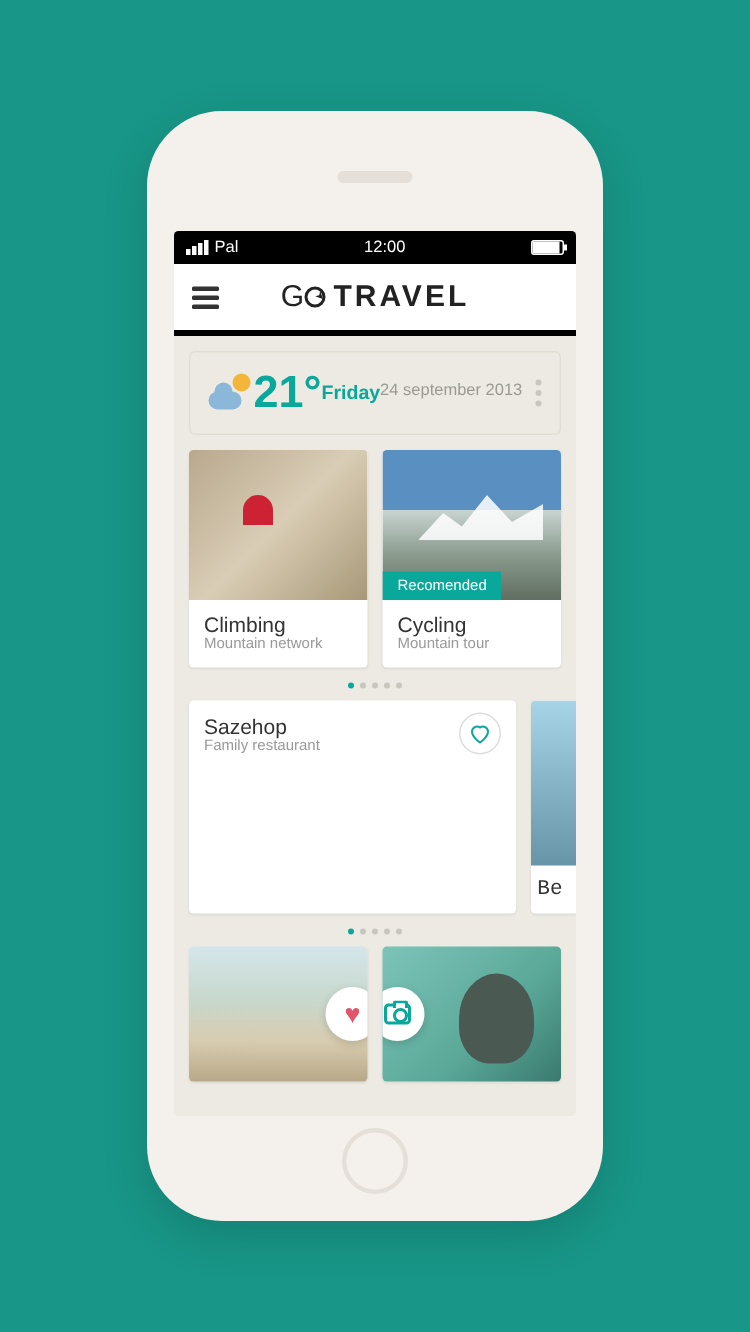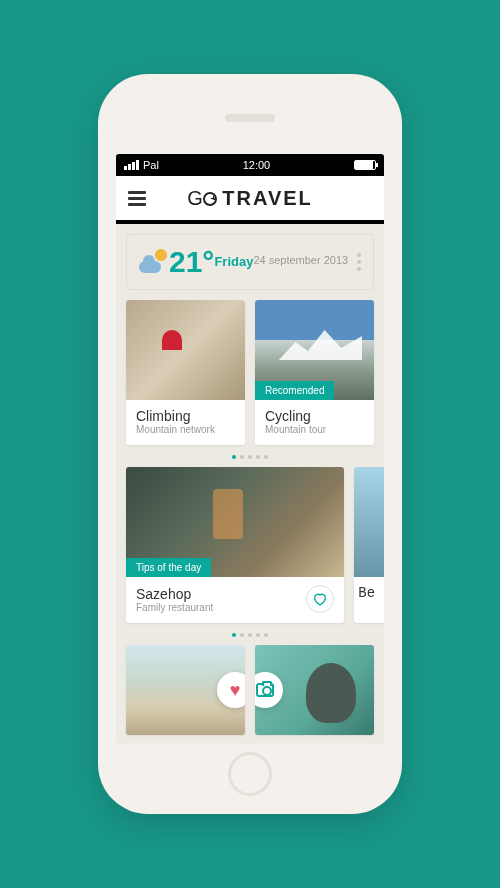--- a/index.html
+++ b/index.html
@@ -203,23 +203,20 @@
       <div class="pager">
         <span class="active"></span>
           <span></span>
           <span></span>
           <span></span>
           <span></span>
       </div>
 
       <div class="wide-row">
         <div class="wide-card">
-          <div class="wide-img">
-            <div class="badge">Tips of the day</div>
-          </div>
           <div class="wide-body">
             <div>
               <div class="card-title">Sazehop</div>
               <div class="card-sub">Family restaurant</div>
             </div>
             <div class="heart-outline">
               <svg class="heart-o" viewBox="0 0 24 24" fill="none" stroke="#0aa89b" stroke-width="2">
                   <path d="M12 21s-8-5.3-8-11a5 5 0 0 1 8-4 5 5 0 0 1 8 4c0 5.7-8 11-8 11z"></path>
                 </svg>
             </div>

